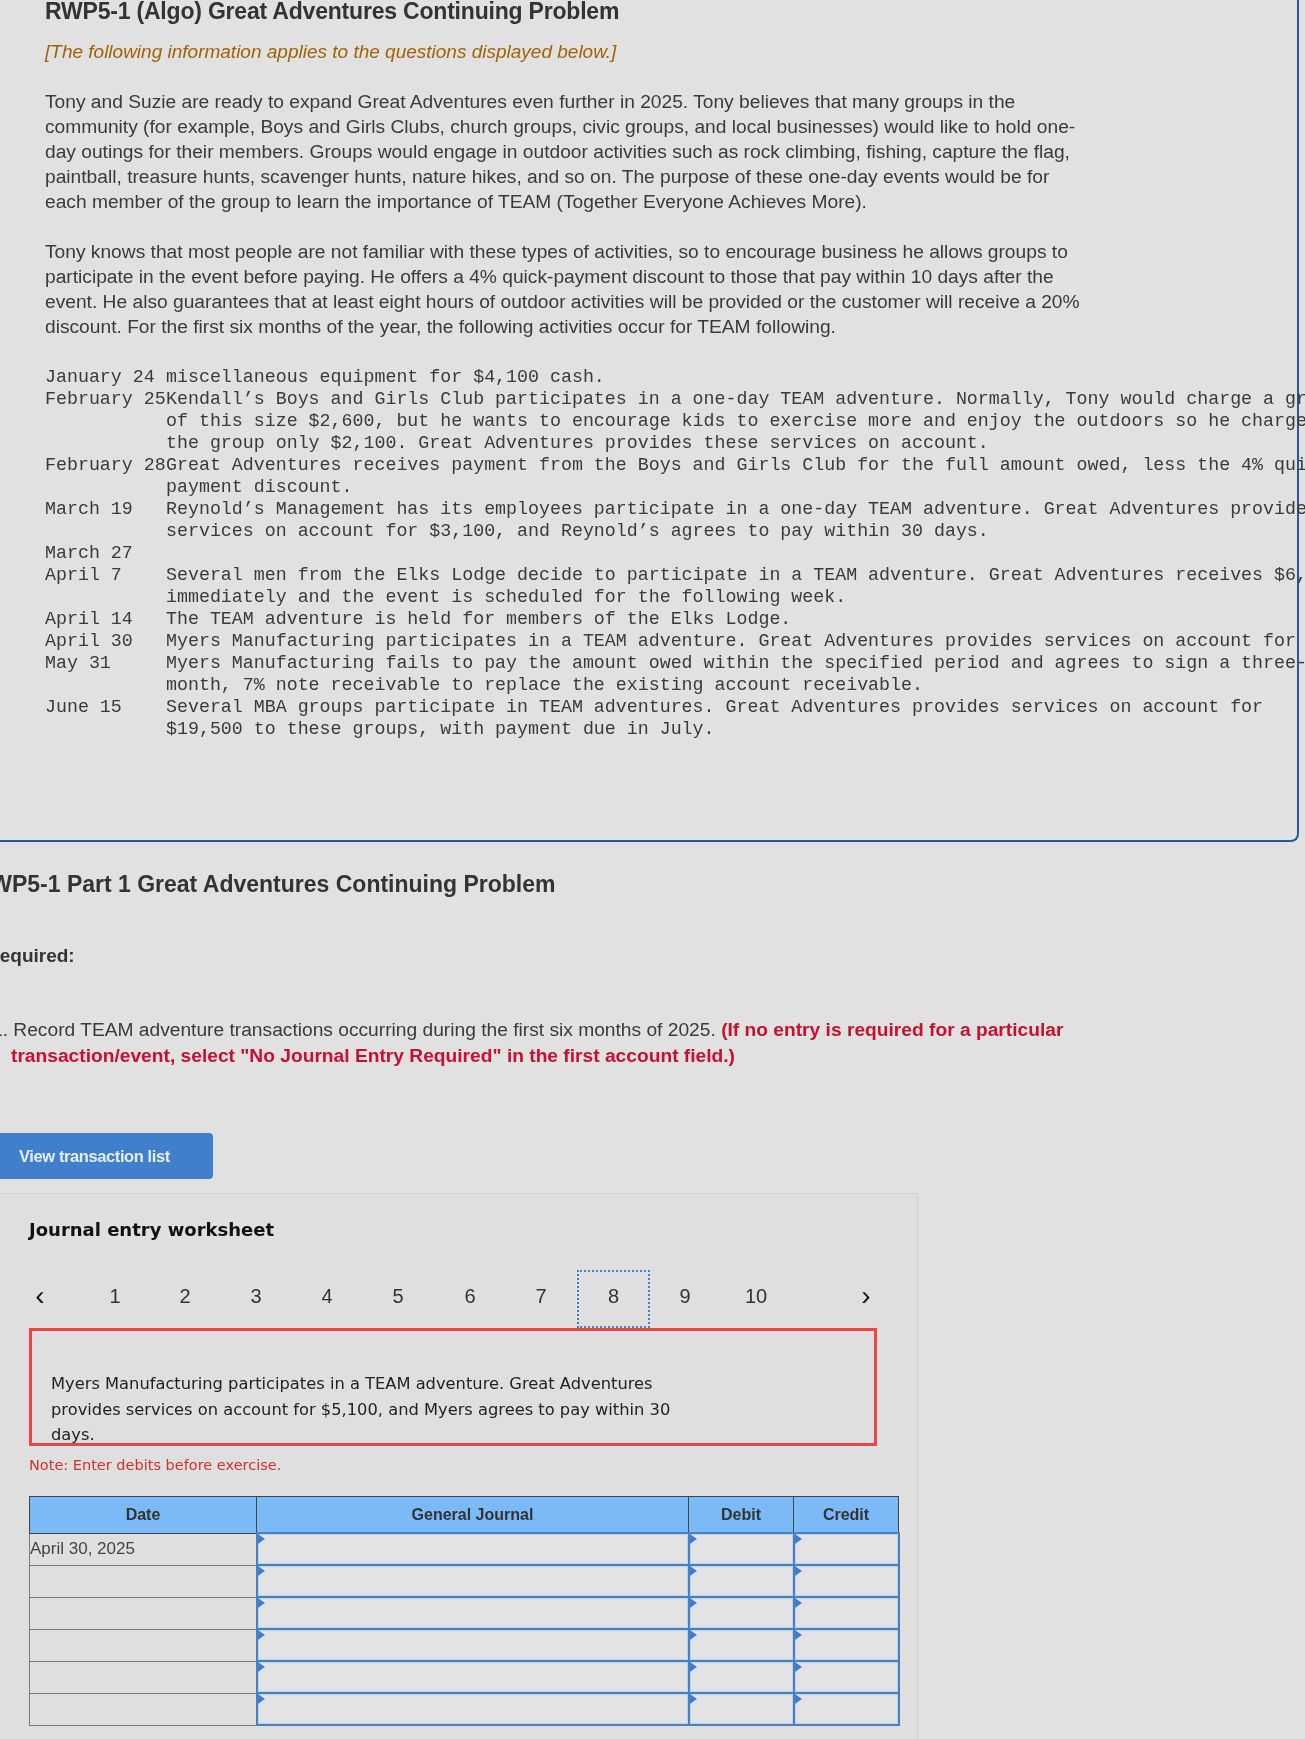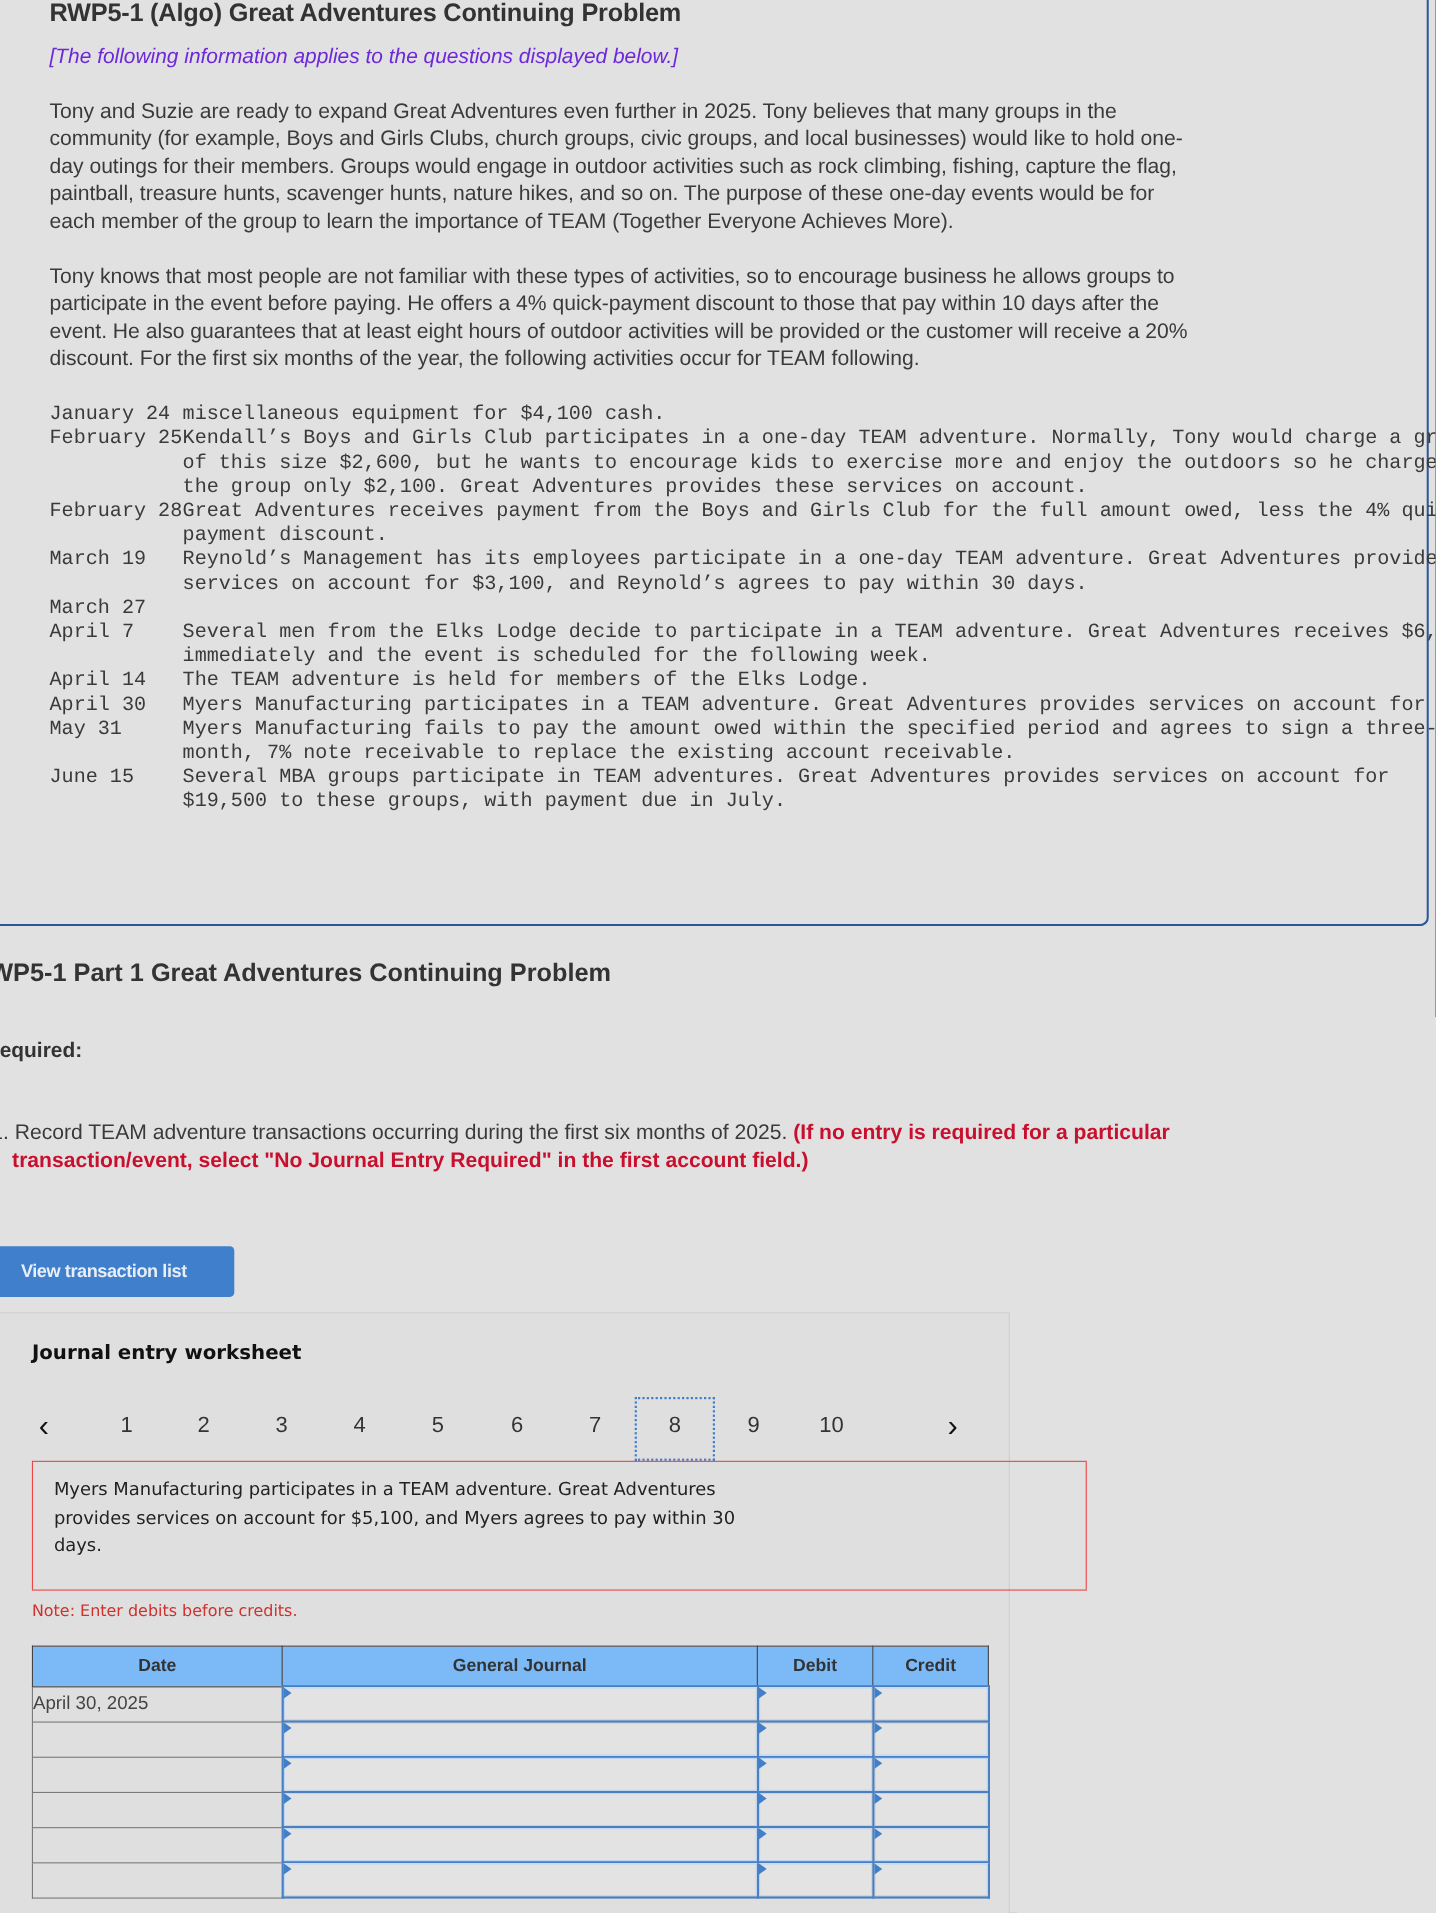--- a/index.html
+++ b/index.html
@@ -14,21 +14,21 @@
     position: absolute; left: -20px; top: -20px; width: 1319px; height: 862px;
     border-right: 2px solid #2b5797; border-bottom: 2px solid #2b5797;
     border-bottom-right-radius: 8px; box-sizing: border-box;
   }
   .main-title {
     position: absolute; left: 45px; top: -2px; margin: 0;
     font-size: 23px; font-weight: bold; color: #333; letter-spacing: -0.2px;
   }
   .intro-note {
     position: absolute; left: 45px; top: 41px;
-    font-size: 19px; font-style: italic; color: #6d28d9;
+    font-size: 19px; font-style: italic; color: #a16207;
   }
   .para {
     position: absolute; left: 45px; width: 1250px;
     font-size: 19.2px; line-height: 25px; color: #3a3a3a;
   }
   .para .line { display: block; white-space: nowrap; }
 
   .tx-list {
     position: absolute; left: 45px; top: 366px;
     font-family: "Liberation Mono", monospace; font-size: 18.3px; line-height: 22px;
@@ -75,23 +75,23 @@
     position: absolute; top: 0; height: 50px; line-height: 40px;
     font-size: 20px; color: #333; text-align: center; cursor: pointer;
     font-family: "Liberation Sans", sans-serif;
   }
   .pager-arrow { font-size: 28px; color: #111; }
   .pager-item.active {
     outline: 2px dotted #3f7fcb; outline-offset: -2px; height: 58px; top: -6px; line-height: 52px;
   }
 
   .desc-box {
-    position: absolute; left: 29px; top: 1328px; width: 959px; height: 118px;
-    border: 1px solid #ef4444; box-sizing: border-box;
-    padding: 12px 0 0 19px;
+    position: absolute; left: 29px; top: 1328px; width: 848px; height: 118px;
+    border: 3px solid #ef4444; box-sizing: border-box;
+    padding: 40px 0 0 19px;
     font-family: "DejaVu Sans", sans-serif; font-size: 16.3px; line-height: 25.5px; color: #222;
   }
   .desc-box .line { display: block; white-space: nowrap; }
   .note {
     position: absolute; left: 29px; top: 1457px;
     font-family: "DejaVu Sans", sans-serif; font-size: 14.5px; color: #d0312d;
   }
 
   .journal {
     position: absolute; left: 29px; top: 1496px; border-collapse: collapse;
@@ -208,21 +208,21 @@
   <span class="pager-item" style="left:738px;width:36px">10</span>
   <span class="pager-item pager-arrow" style="left:854px;width:24px">›</span>
 </div>
 
 <div class="desc-box">
   <span class="line">Myers Manufacturing participates in a TEAM adventure. Great Adventures</span>
   <span class="line">provides services on account for $5,100, and Myers agrees to pay within 30</span>
   <span class="line">days.</span>
 </div>
 
-<div class="note">Note: Enter debits before credits.</div>
+<div class="note">Note: Enter debits before exercise.</div>
 
 <table class="journal">
   <colgroup>
     <col style="width:227px">
       <col style="width:432px">
       <col style="width:105px">
       <col style="width:105px">
   </colgroup>
   <thead>
     <tr>

